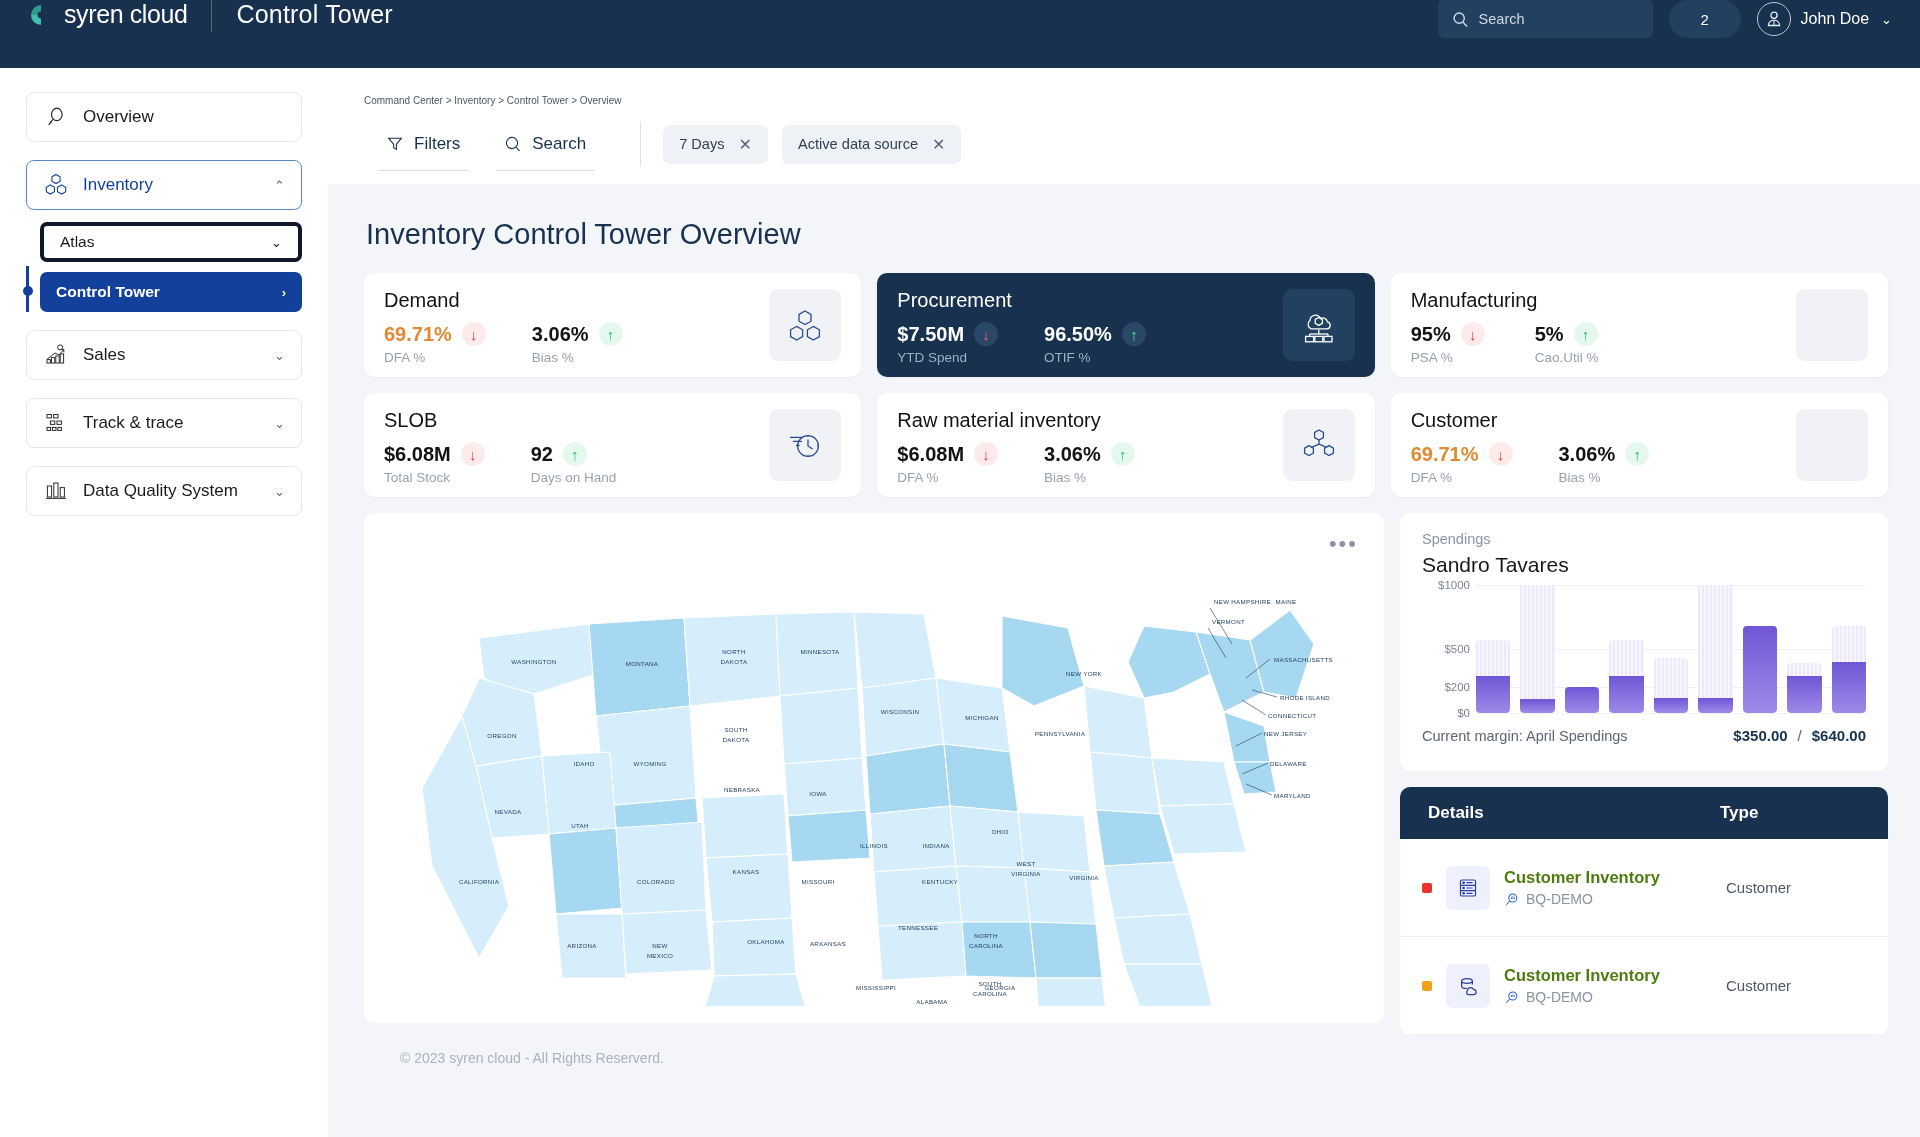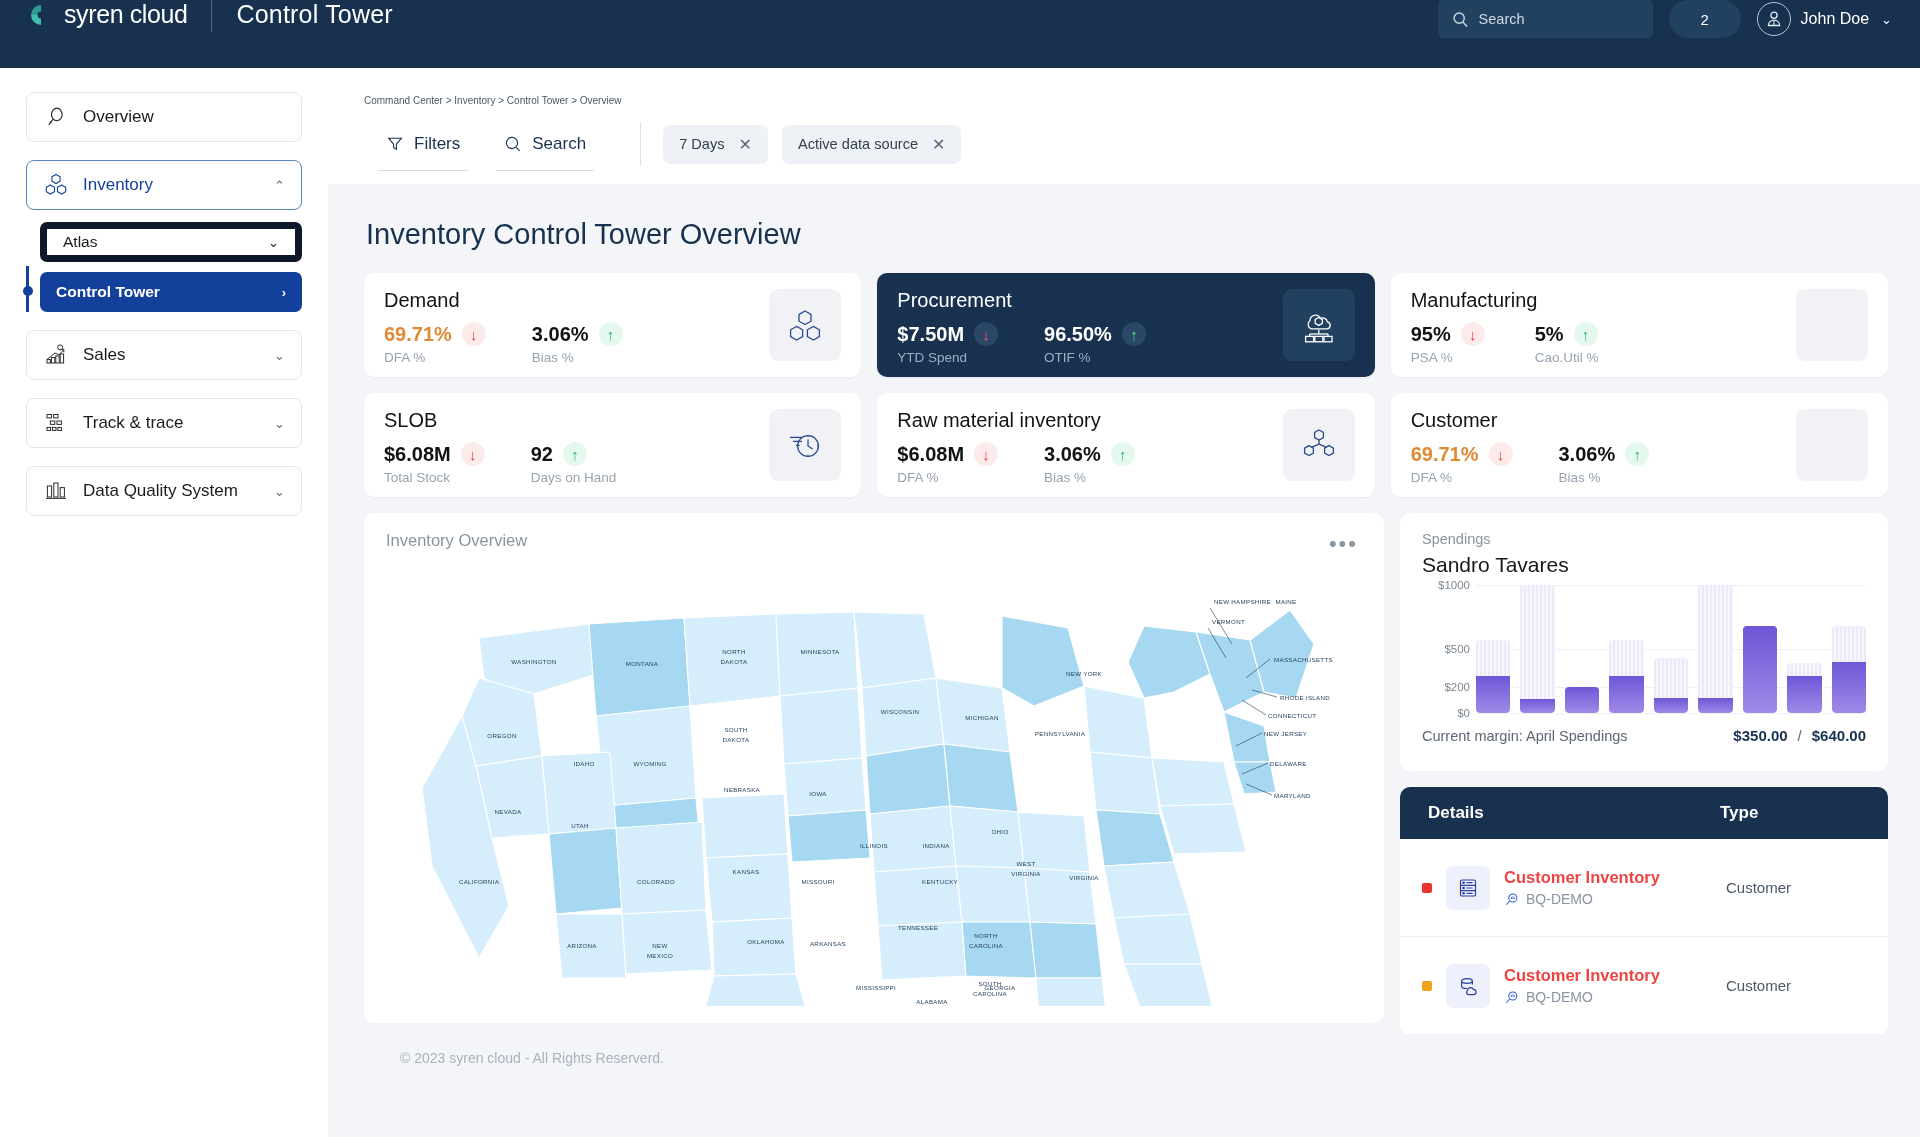--- a/index.html
+++ b/index.html
@@ -54,21 +54,21 @@
   .nav-item.active { border:1.5px solid #5b86c4; }
   .nav-item.active .label { color:#13409b; }
   .nav-chevron { margin-left:auto; color:#5f6b7a; font-size: 13px; }
   .nav-icon { width:26px; height:26px; display:flex; align-items:center; justify-content:center;}
 
   .subnav { margin: -6px 0 18px 0; padding-left: 14px; position:relative;}
   .sub-item {
     height: 40px; border-radius: 7px; display:flex; align-items:center;
     padding: 0 16px; font-size: 15.5px; margin-bottom: 10px; position:relative;
   }
-  .sub-item.plain { border:7px solid #0f172a; color:#1b1b1b; background:#fff; }
+  .sub-item.plain { border:4px solid #0f172a; color:#1b1b1b; background:#fff; }
   .sub-item.selected { background:#13409b; color:#fff; font-weight:700; }
   .sub-item .sub-chev { margin-left:auto; font-size: 13px; }
   .rail {
     position:absolute; left:0px; top: 44px; width:3px; height: 46px; background:#13409b;
   }
   .rail-dot {
     position:absolute; left:-3.5px; top: 64px; width:10px; height:10px;
     border-radius:50%; background:#13409b;
   }
 
@@ -164,21 +164,21 @@
   .th { color:#fff; font-size: 17px; font-weight:700; }
   .th.details { flex: 1; }
   .th.type { width: 140px; }
   .trow { height: 98px; display:flex; align-items:center; padding: 0 22px; border-bottom:1px solid #eef0f4; }
   .sq { width: 10px; height: 10px; border-radius:2px; margin-right: 14px; flex:0 0 10px;}
   .row-icon {
     width: 44px; height:44px; border-radius: 7px; background:#eef0fc;
     display:flex; align-items:center; justify-content:center; margin-right: 14px; flex:0 0 44px;
   }
   .row-main { flex:1; }
-  .row-title { font-size: 16.5px; color:#ef4444; font-weight:700; }
+  .row-title { font-size: 16.5px; color:#4d7c0f; font-weight:700; }
   .row-sub { font-size: 14px; color:#8a94a1; display:flex; align-items:center; gap: 7px; margin-top: 4px;}
   .row-type { width: 140px; font-size: 15px; color:#4b5866; }
   .footer-bar { background:#f3f5f8; height: 46px; padding-left: 36px; display:flex; align-items:center;}
 
   svg { display:block; }
   .st { fill:#bfe4f7; stroke:#ffffff; stroke-width:1.1; }
   .st.l { fill:#d6eefb; }
   .st.d { fill:#a6d8f2; }
   .maplbl { font-size: 6.2px; fill:#1f3b57; font-family:"Liberation Sans",sans-serif; letter-spacing:.3px;}
   .leadline { stroke:#1f3b57; stroke-width:.6; fill:none; }
@@ -545,21 +545,20 @@
               </div>
             </div>
             <div class="kpi-icon"></div>
           </div>
 
         </div>
 
         <div class="lower">
 
           <div class="map-panel">
-            <div class="map-title">Inventory Overview</div>
             <div class="dots">•••</div>
             <div class="map-wrap">
               <svg width="980" height="440" viewBox="0 0 980 440">
 
                 <path class="st l" d="M95 72 L205 58 L212 108 L150 128 L120 122 L100 112 Z"></path>
                 <path class="st l" d="M95 112 L150 128 L158 190 L92 200 L78 150 Z"></path>
                 <path class="st d" d="M205 58 L300 52 L306 140 L212 150 Z"></path>
                 <path class="st l" d="M300 52 L392 48 L396 130 L306 140 Z"></path>
                 <path class="st l" d="M212 150 L306 140 L312 232 L222 240 Z"></path>
                 <path class="st d" d="M222 240 L312 232 L318 300 L232 306 Z"></path>

